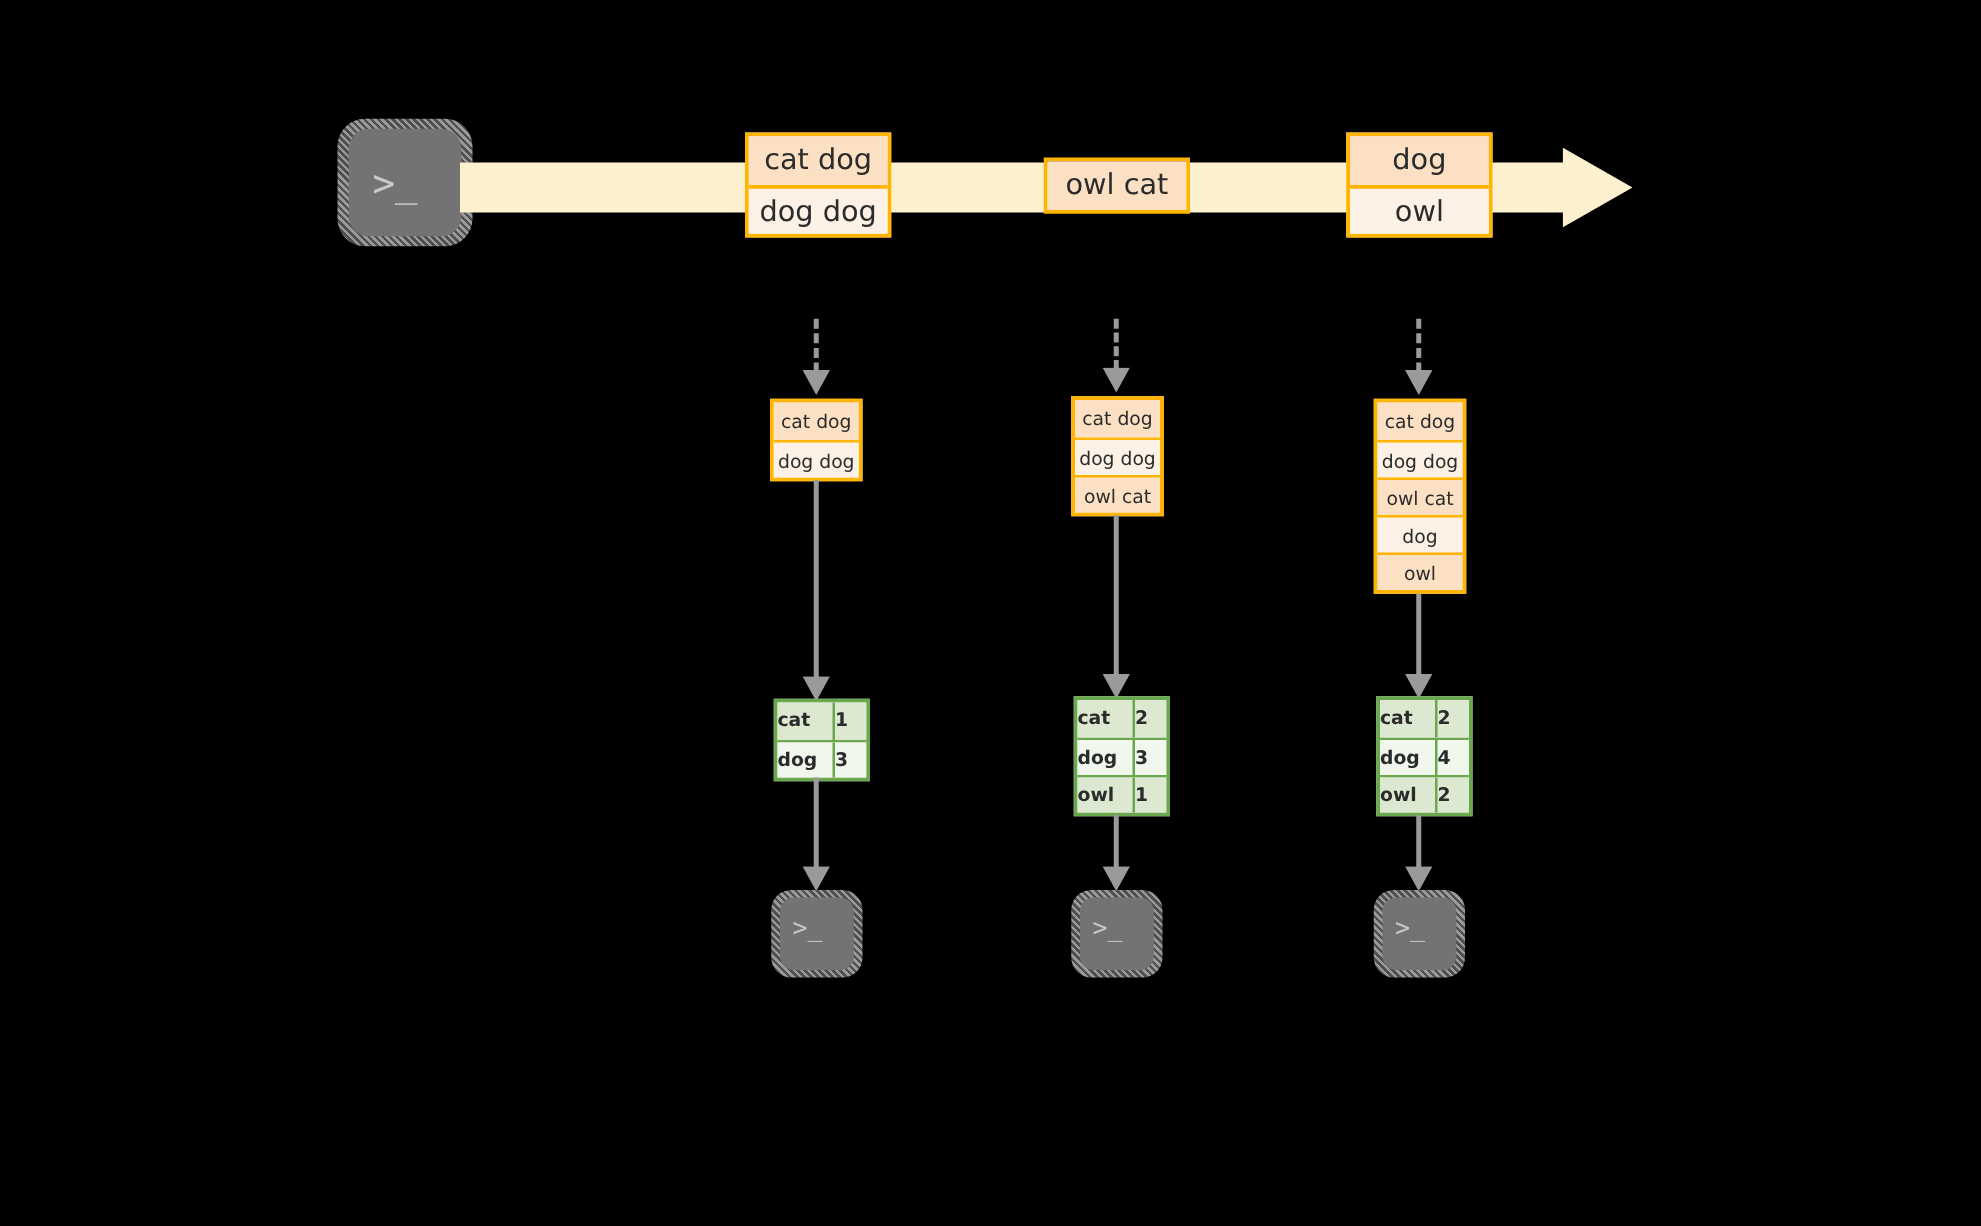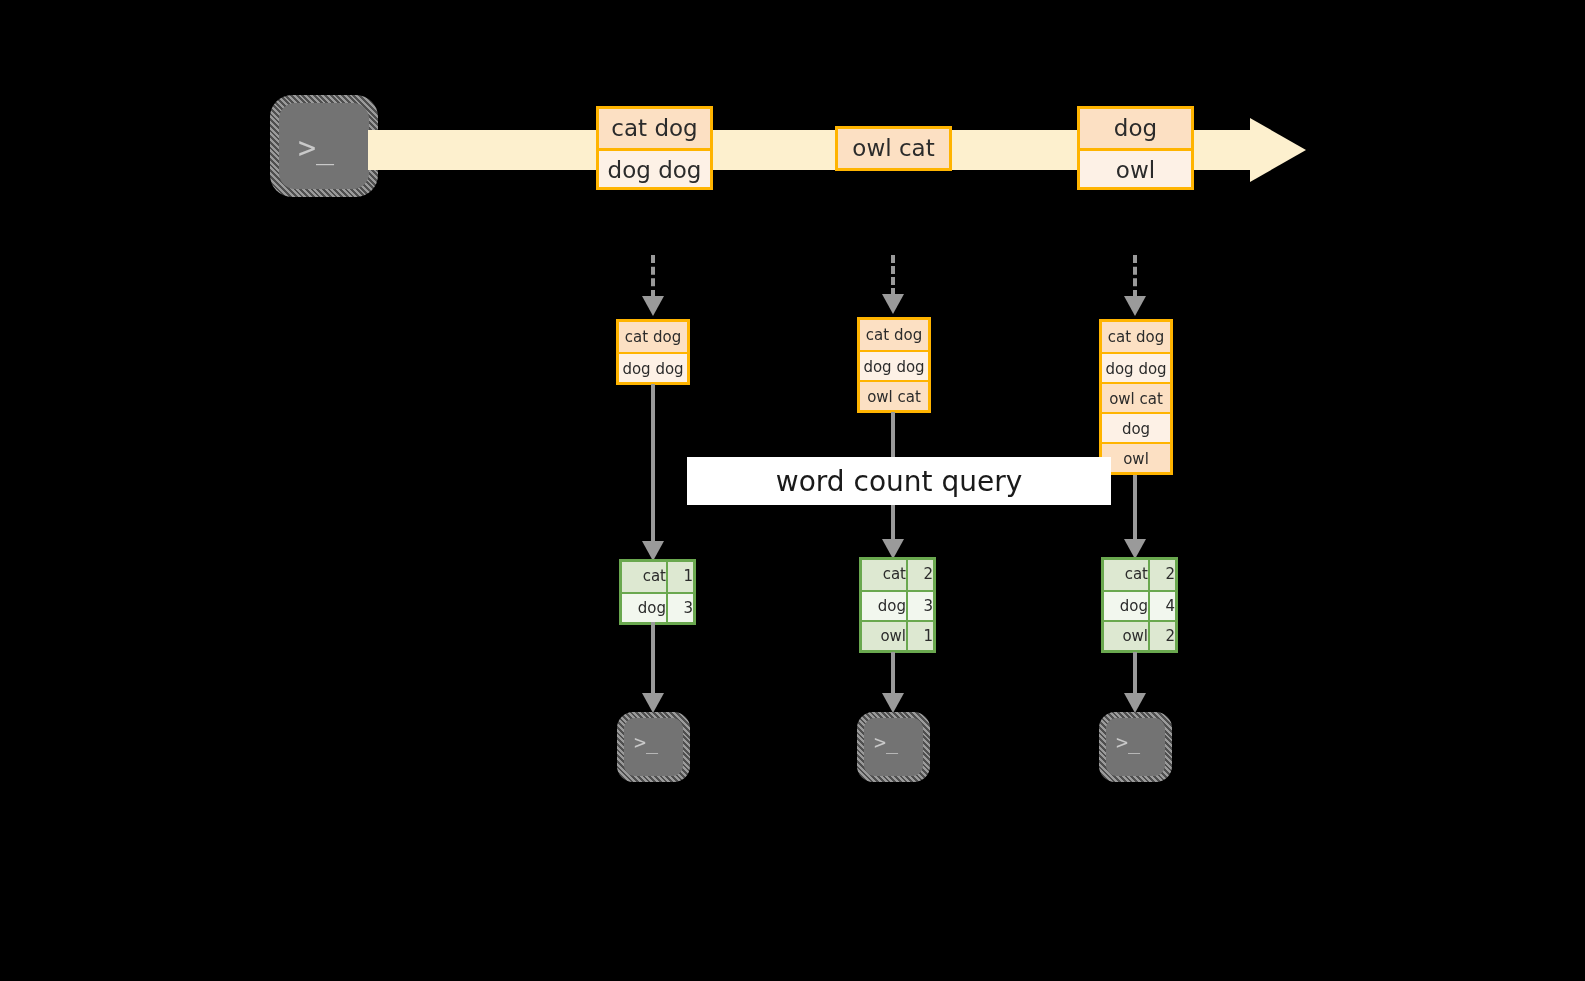--- a/index.html
+++ b/index.html
@@ -116,24 +116,25 @@
   .wtable .trow {
     display: flex;
     box-sizing: border-box;
     height: 30px;
   }
   .wtable .trow + .trow { border-top: 2px solid #6aa84f; }
   .wtable .cell {
     box-sizing: border-box;
     height: 100%;
     line-height: 28px;
-    text-align: right;
+    text-align: left;
     font-size: 15px;
     color: #2b2b2b;
     white-space: nowrap;
+    font-weight: bold;
   }
   .wtable .cell.word { width: 44px; }
   .wtable .cell.count {
     width: 27px;
     border-left: 2px solid #6aa84f;
   }
   .wtable .trow.dark .cell.word  { background: #dde8d1; }
   .wtable .trow.dark .cell.count { background: #dde8d1; }
   .wtable .trow.light .cell.word  { background: #f2f7ee; }
   .wtable .trow.light .cell.count { background: #f2f7ee; }
@@ -299,17 +300,14 @@
   </div>
 
   <div class="vline" style="left:1133px; top:652px; height:55px;"></div>
   <div class="vhead" style="left:1124px; top:693px;"></div>
 
   <div class="terminal" style="left:1099px; top:712px; width:73px; height:70px; border-radius:16px;">
     <div class="screen" style="left:7px; top:6px; right:7px; bottom:6px; border-radius:11px;"></div>
     <div class="prompt" style="left:17px; top:20px; font-size:20px;">&gt;_</div>
   </div>
 
-  <div class="banner">
-    <span>word count query</span>
-  </div>
 
 </div>
 
 </body></html>

